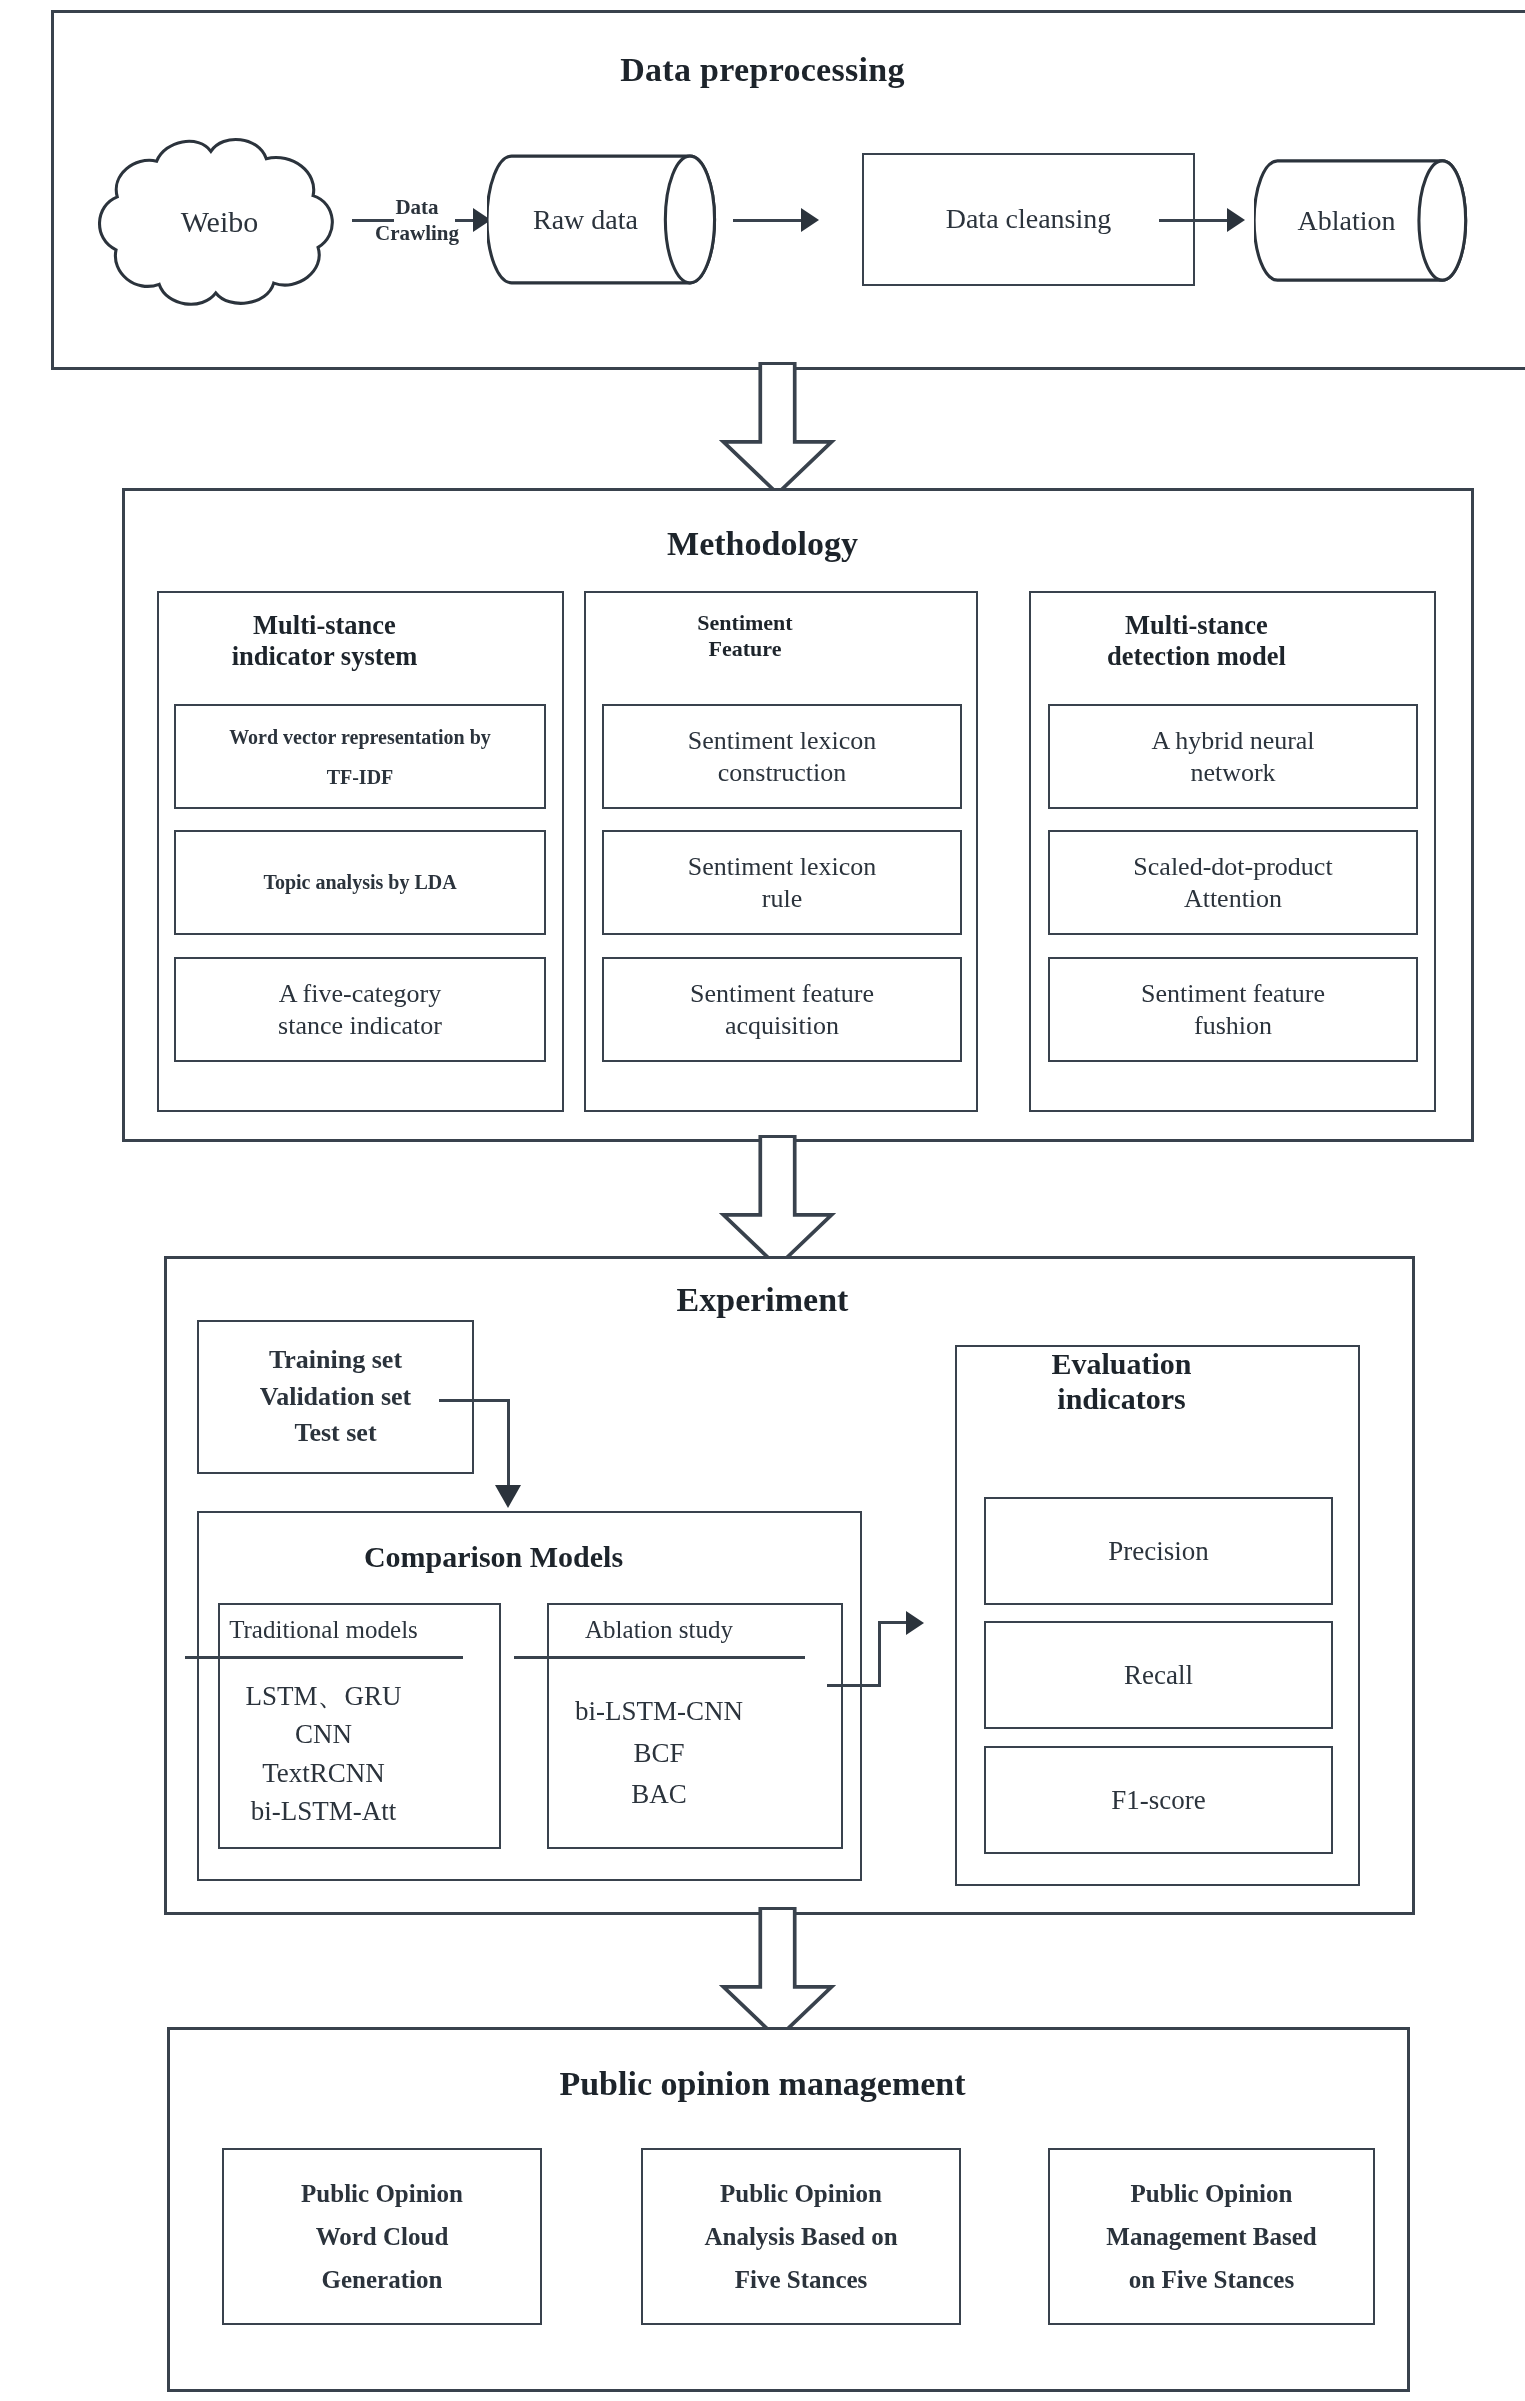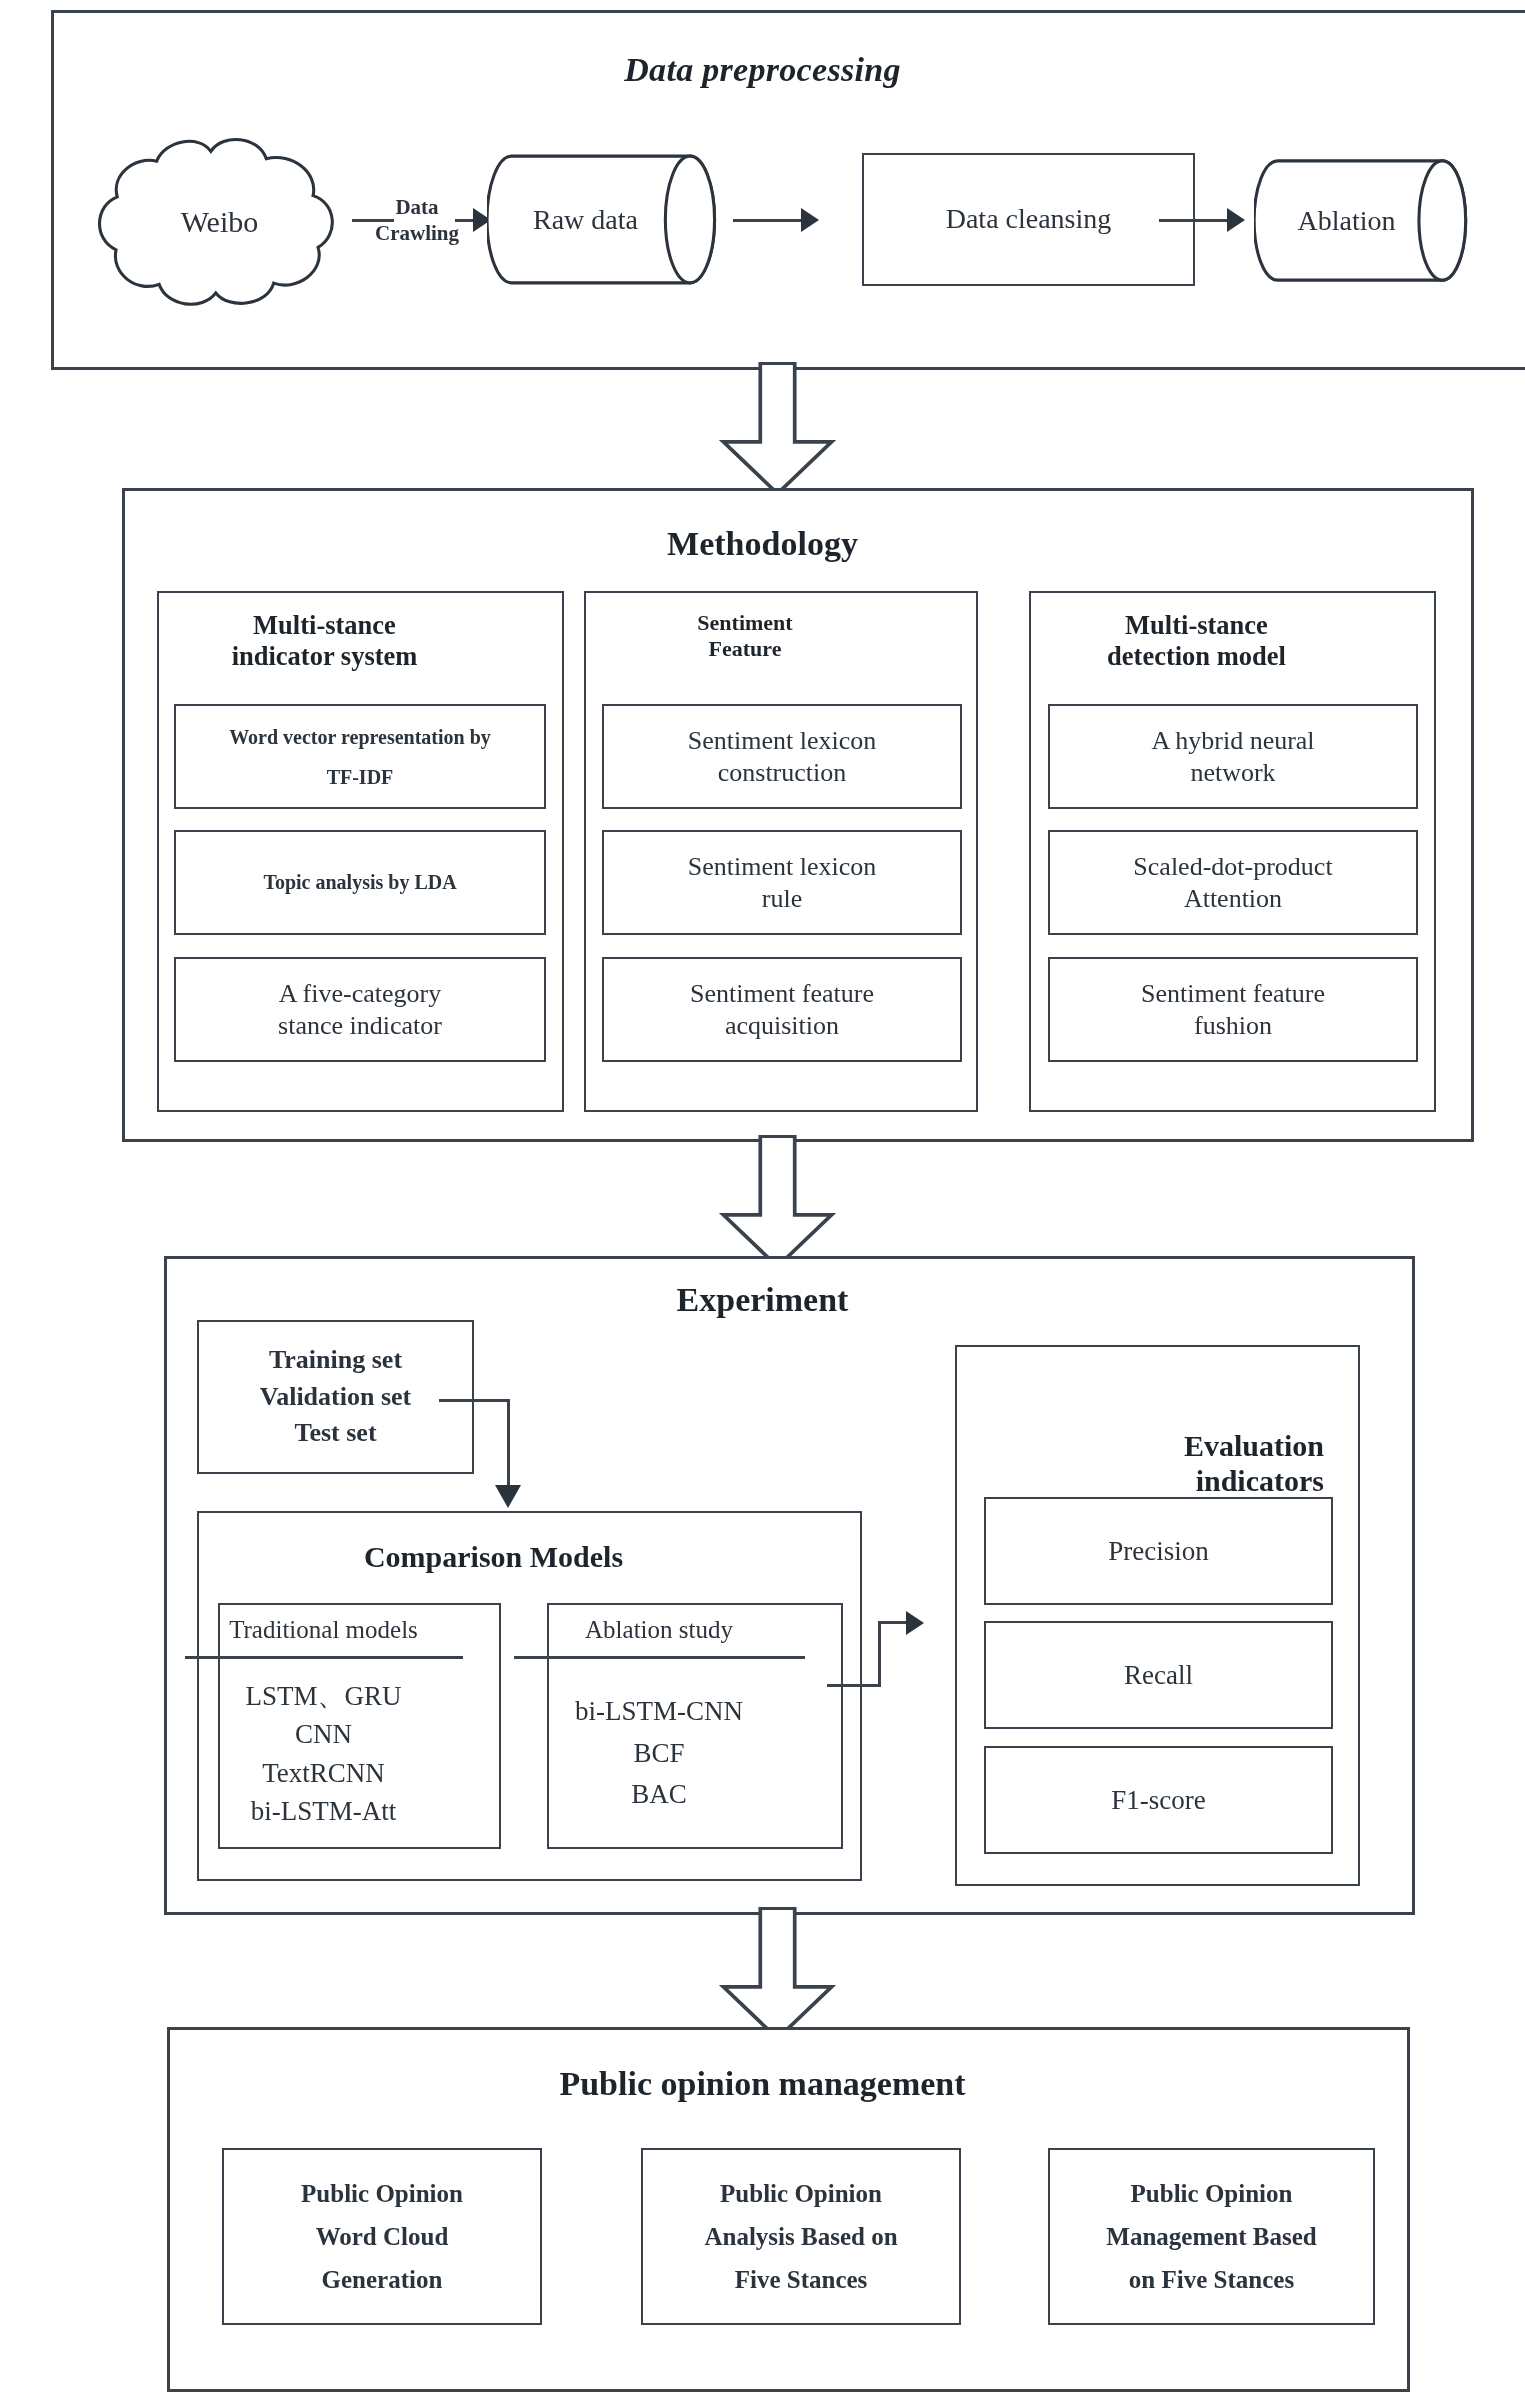--- a/index.html
+++ b/index.html
@@ -105,21 +105,21 @@
   }
 </style>
 </head>
 <body>
 
 <div id="canvas">
 
   <div class="abs section-box" style="left:15.4px; top:10px; width:1494px; height:360px;">
   </div>
 
-  <div class="section-title" style="top:51px; font-size:34px; letter-spacing:0.3px;font-style:italic;">Data preprocessing</div>
+  <div class="section-title" style="top:51px; font-size:34px; letter-spacing:0.3px;">Data preprocessing</div>
 
   <svg class="shape-svg" style="left:84px; top:129px;" width="271" height="185" viewBox="0 0 440 300">
     <path d="M118 52 C132 18, 186 8, 206 36 C226 6, 284 12, 296 48
              C338 38, 380 70, 372 108 C410 120, 414 172, 380 192
              C392 230, 346 264, 308 250 C298 286, 236 294, 214 266
              C192 296, 134 288, 122 252 C84 266, 44 234, 52 196
              C14 178, 18 124, 54 110 C44 74, 82 44, 118 52 Z" fill="#ffffff" stroke="#2b333c" stroke-width="5"></path>
   </svg>
   <div class="shape-label" style="left:84px; top:129px; width:271px; height:185px; font-size:30px;">Weibo</div>
 
@@ -260,21 +260,21 @@
 BCF
 BAC</div>
 
   <div class="hline" style="left:827px; top:1684px; width:54px;"></div>
   <div class="vline" style="left:878px; top:1621px; height:65px;"></div>
   <div class="hline" style="left:878px; top:1621px; width:36px;"></div>
   <div class="arrow-right" style="left:906px; top:1611px;"></div>
 
   <div class="abs sub-box" style="left:919px; top:1345px; width:405px; height:541px;">
   </div>
-  <div class="col-title" style="left:919px; top:1428px; width:405px; font-size:30px; white-space:pre-line;text-align:right;">Evaluation
+  <div class="col-title" style="left:919px; top:1346px; width:405px; font-size:30px; white-space:pre-line;">Evaluation
 indicators</div>
 
   <div class="abs leaf-box" style="left:948px; top:1497px; width:349px; height:108px;">
     <span class="leaf-text" style="font-size:27px;">Precision</span>
   </div>
   <div class="abs leaf-box" style="left:948px; top:1621px; width:349px; height:108px;">
     <span class="leaf-text" style="font-size:27px;">Recall</span>
   </div>
   <div class="abs leaf-box" style="left:948px; top:1746px; width:349px; height:108px;">
     <span class="leaf-text" style="font-size:27px;">F1-score</span>

